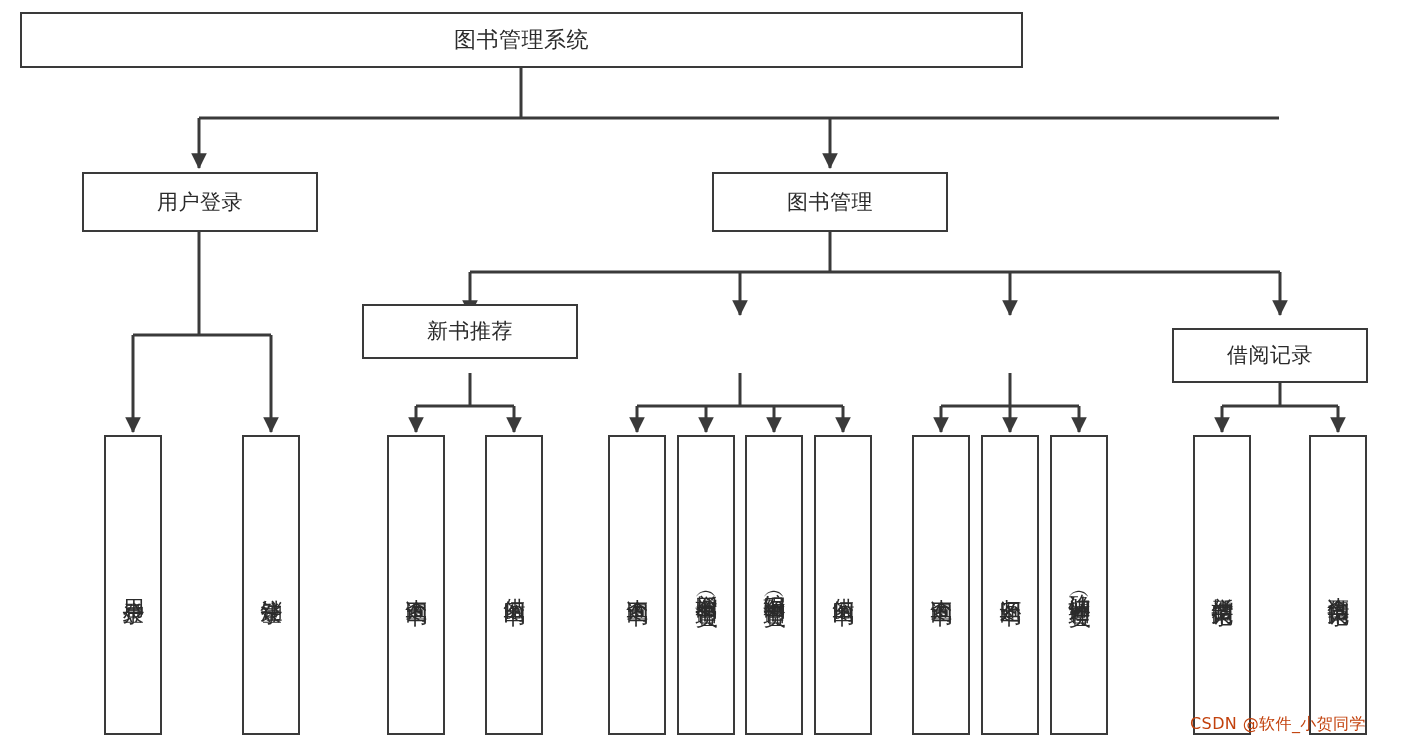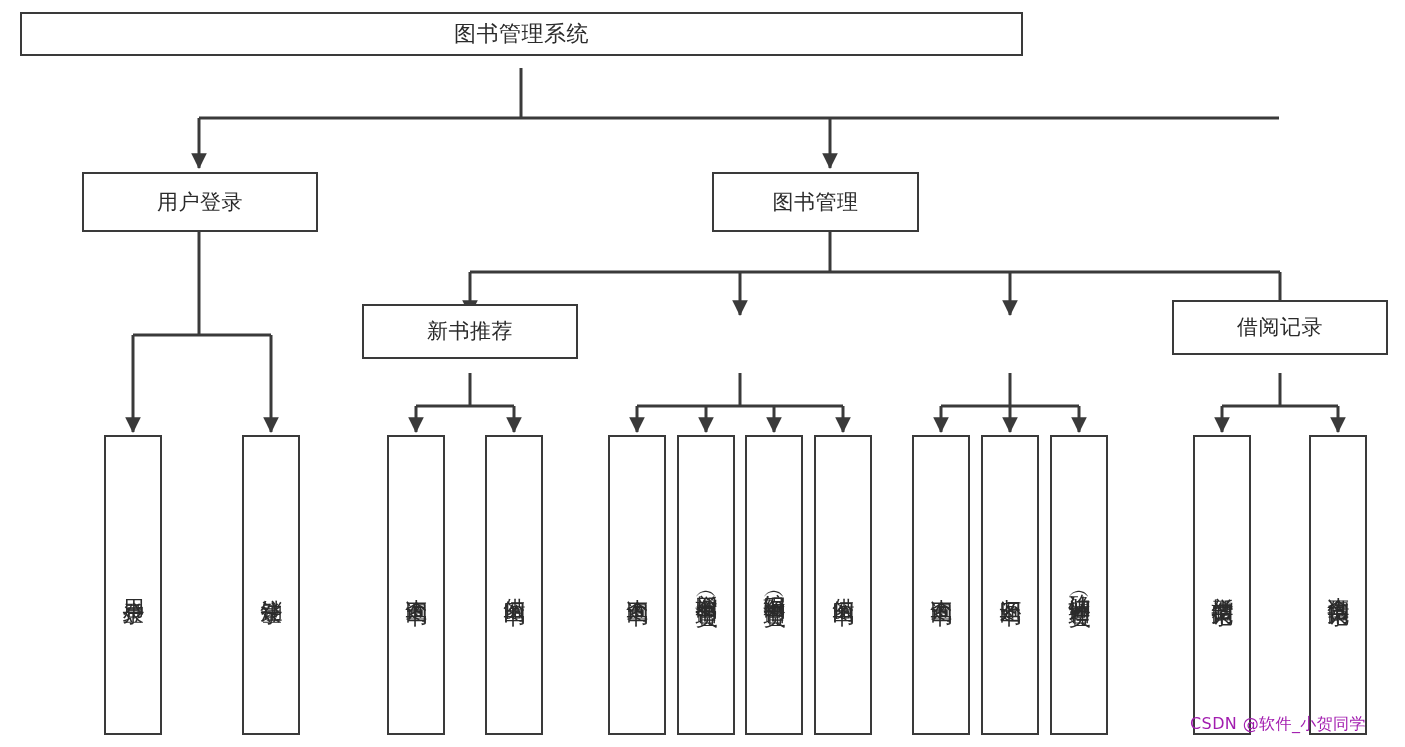--- a/index.html
+++ b/index.html
@@ -56,21 +56,21 @@
     writing-mode: vertical-rl;
     text-orientation: upright;
     font-size: 22px;
     line-height: 1.22;
     letter-spacing: 2px;
     max-height: 272px;
   }
   .watermark {
     position: absolute;
     font-size: 16px;
-    color: #a21caf;
+    color: #c2410c;
     letter-spacing: 0.4px;
     white-space: nowrap;
     user-select: none;
     text-align: center;
   }
 </style>
 </head>
 <body>
 
 <div id="canvas">
@@ -122,35 +122,35 @@
       <path d="M 1010 406 L 1010 432" marker-end="url(#arrow)"></path>
       <path d="M 1079 406 L 1079 432" marker-end="url(#arrow)"></path>
 
       <path d="M 1280 373 L 1280 406"></path>
       <path d="M 1222 406 L 1338 406"></path>
       <path d="M 1222 406 L 1222 432" marker-end="url(#arrow)"></path>
       <path d="M 1338 406 L 1338 432" marker-end="url(#arrow)"></path>
     </g>
   </svg>
 
-  <div class="node root horiz" style="left:20px; top:12px; width:1003px; height:44px;">
+  <div class="node root horiz" style="left:20px; top:12px; width:1003px; height:56px;">
     <span class="label">图书管理系统</span>
   </div>
 
   <div class="node horiz" style="left:82px; top:172px; width:236px; height:60px;">
     <span class="label">用户登录</span>
   </div>
-  <div class="node horiz" style="left:712px; top:172px; width:207px; height:60px;">
+  <div class="node horiz" style="left:712px; top:172px; width:236px; height:60px;">
     <span class="label">图书管理</span>
   </div>
 
   <div class="node horiz" style="left:362px; top:304px; width:216px; height:55px;">
     <span class="label">新书推荐</span>
   </div>
-  <div class="node horiz" style="left:1172px; top:300px; width:216px; height:55px;">
+  <div class="node horiz" style="left:1172px; top:328px; width:196px; height:55px;">
     <span class="label">借阅记录</span>
   </div>
 
   <div class="node vert" style="left:104px; top:435px; width:58px; height:300px;">
     <span class="label">用户登录</span>
   </div>
   <div class="node vert" style="left:242px; top:435px; width:58px; height:300px;">
     <span class="label">注销登录</span>
   </div>
 

